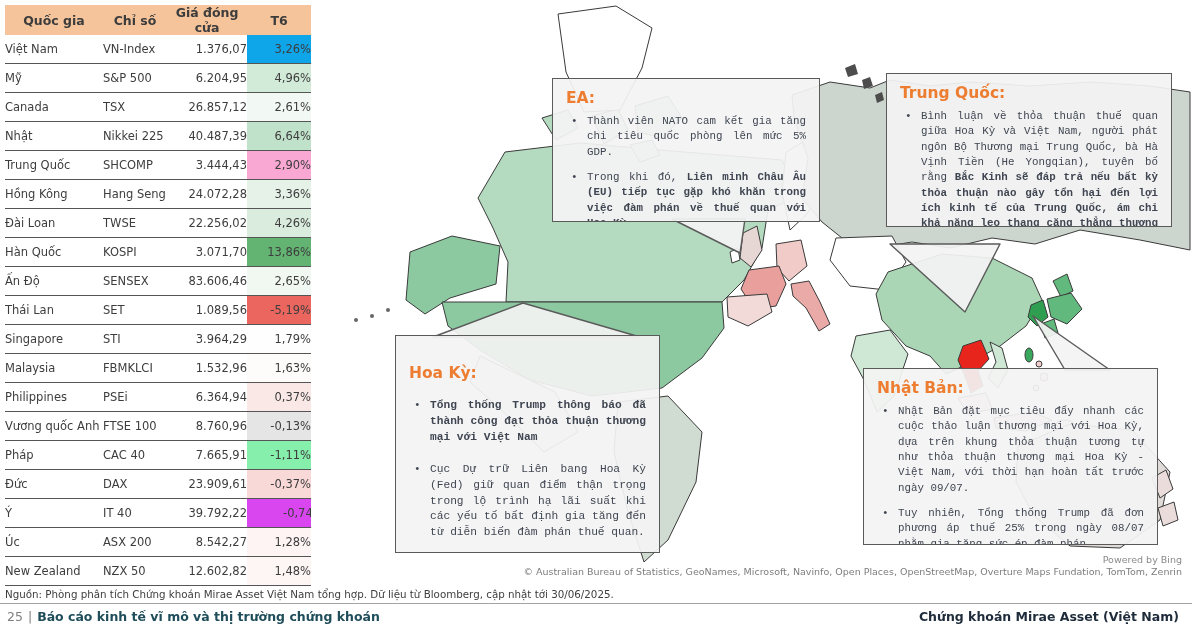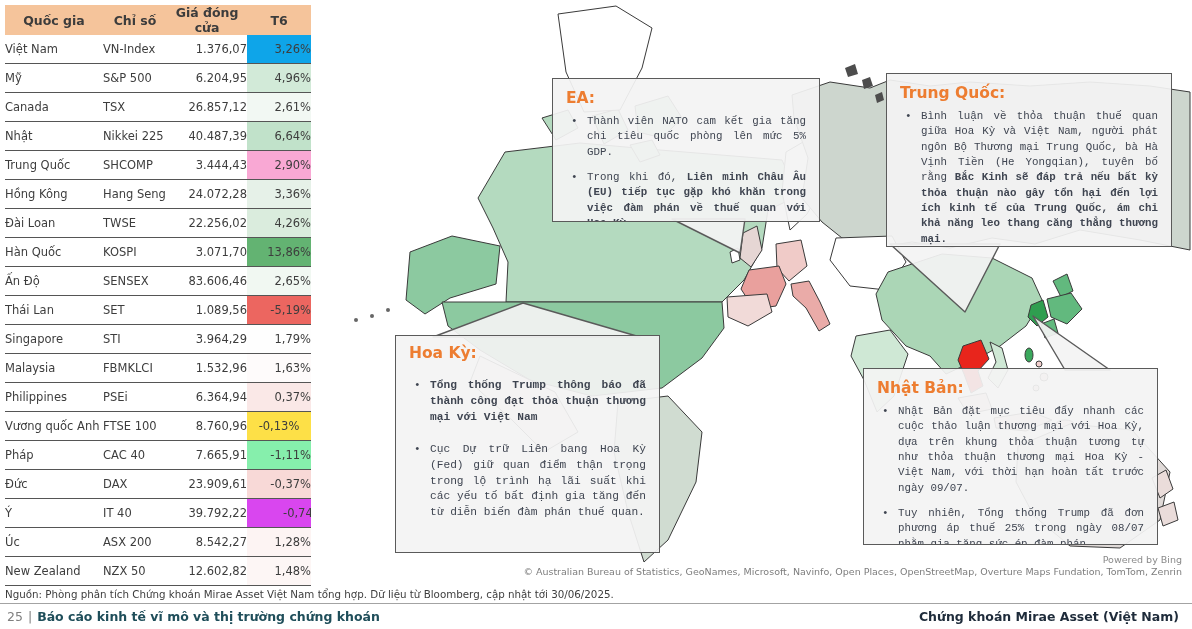--- a/index.html
+++ b/index.html
@@ -29,23 +29,23 @@
   #powered{top:554px;font-size:9.5px;}
   #map-attr{top:566px;font-size:9.5px;color:#7d7d7d;}
 
   
   .callout{position:absolute;background:rgba(243,243,243,0.93);border:1.4px solid #5a5a5a;box-sizing:border-box;padding:8px 13px;overflow:hidden;}
   .co-title{color:#ED7D31;font-weight:bold;font-size:15.5px;margin:2px 0 7px 0;}
   .bullet{position:relative;padding-left:21px;margin-bottom:10px;font-size:10.8px;line-height:1.42;color:#3f4551;text-align:justify;font-family:Liberation Mono, monospace;}
   .bullet:before{content:"\2022";position:absolute;left:5px;top:0;font-size:11px;color:#3f4551;}
   .bullet .b{font-weight:bold;}
   #co-ea{left:552px;top:78px;width:268px;height:144px;}
-  #co-cn{left:886px;top:73px;width:286px;height:174px;}
+  #co-cn{left:886px;top:73px;width:286px;height:154px;}
   #co-us{left:395px;top:335px;width:265px;height:218px;}
-  #co-us .co-title{margin-top:0;margin-bottom:16px;}
+  #co-us .co-title{margin-top:20px;margin-bottom:16px;}
   #co-us .bullet{margin-bottom:16px;font-size:11.2px;}
   #co-jp{left:863px;top:368px;width:295px;height:177px;}
 
   
   #footer-rule{position:absolute;left:0;top:603px;width:1192px;height:1px;background:#a3a3a3;}
   #footer-bar{position:absolute;left:0;top:606px;width:1192px;height:23px;}
   #footer-left{position:absolute;left:7px;top:3px;font-size:12.5px;}
   #page-num{color:#7f7f7f;font-weight:normal;text-align:center;}
   #pipe{color:#7f7f7f;padding:0 5px;}
   #report-title{color:#1f4e5a;font-weight:bold;}
@@ -147,21 +147,21 @@
         <tr>
           <td class="c-country">Philippines</td>
           <td class="c-index">PSEi</td>
           <td class="c-close">6.364,94</td>
           <td class="c-t6" style="background: rgb(250, 232, 231);">0,37%</td>
         </tr>
         <tr>
           <td class="c-country">Vương quốc Anh</td>
           <td class="c-index">FTSE 100</td>
           <td class="c-close">8.760,96</td>
-          <td class="c-t6" style="background: #fde047; text-align: center;">-0,13%</td>
+          <td class="c-t6" style="background: #e5e5e5;">-0,13%</td>
         </tr>
         <tr>
           <td class="c-country">Pháp</td>
           <td class="c-index">CAC 40</td>
           <td class="c-close">7.665,91</td>
           <td class="c-t6" style="background: #86efac;">-1,11%</td>
         </tr>
         <tr>
           <td class="c-country">Đức</td>
           <td class="c-index">DAX</td>

